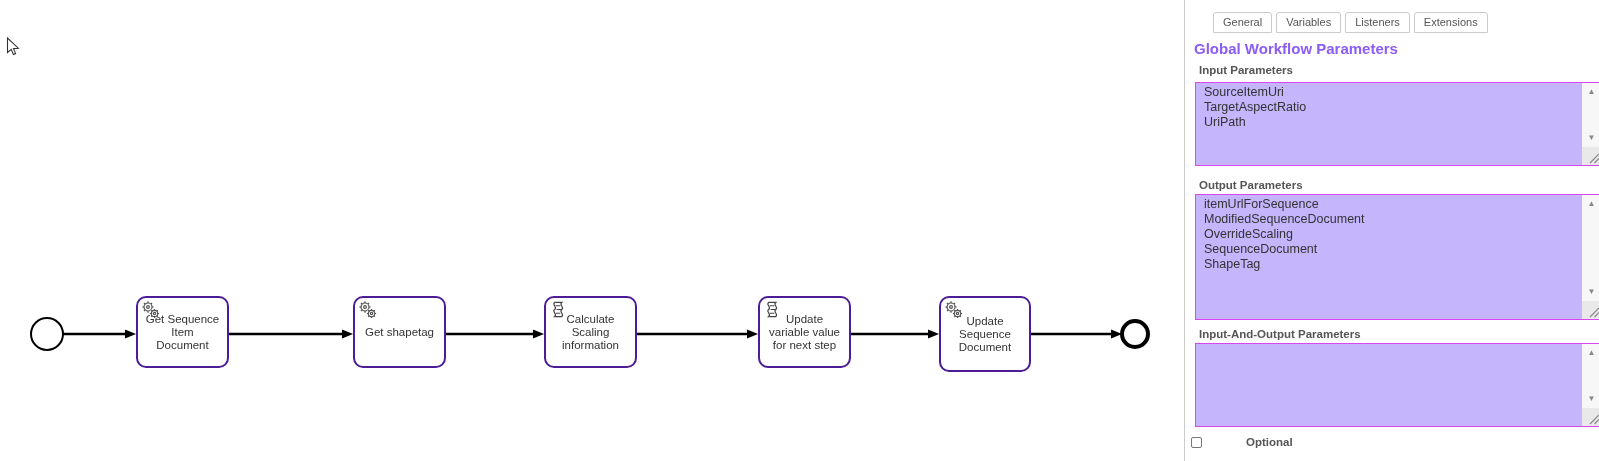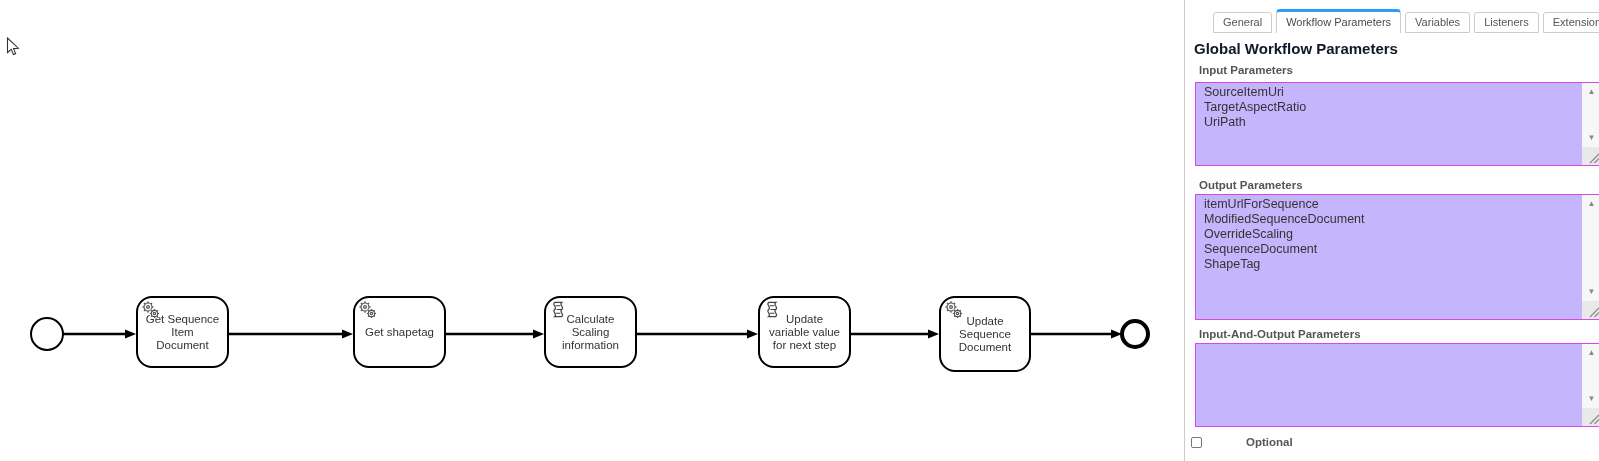--- a/index.html
+++ b/index.html
@@ -2,38 +2,38 @@
 <html><head>
 <meta charset="utf-8">
 <style>
   * { margin:0; padding:0; box-sizing:border-box; }
   html,body { width:1599px; height:461px; background:#fff; overflow:hidden;
               font-family:"Liberation Sans","DejaVu Sans",sans-serif; position:relative; }
 
   
   #canvas { position:absolute; left:0; top:0; width:1185px; height:461px; background:#fff; }
   #edge-layer { position:absolute; left:0; top:0; }
-  .task { position:absolute; background:#fff; border:2px solid #000000; border-radius:16px;
+  .task { position:absolute; background:#fff; border:2px solid #4c1d95; border-radius:10px;
           display:flex; align-items:center; justify-content:center; }
   .task-label { font-size:11.5px; line-height:13px; color:#333; text-align:center;
                 padding:0 6px; word-wrap:break-word; }
   .task-icon { position:absolute; left:3px; top:2px; width:20px; height:20px; }
   #cursor { position:absolute; left:6px; top:37px; }
   #top-tick { position:absolute; left:1405px; top:0; width:2px; height:5px; background:#9aa0a6; }
 
   
   #panel { position:absolute; left:1184px; top:0; width:443px; height:461px;
            border-left:1px solid #ccc; background:#fff; }
   #tabbar { position:absolute; left:28px; top:9px; height:24px; display:flex; align-items:flex-end; }
   .tab { height:21px; line-height:19px; font-size:11px; color:#555; background:#fff;
          border:1px solid #ccc; border-radius:3px 3px 0 0; padding:0 9px; margin-right:4px;
          white-space:nowrap; cursor:default; }
   .tab.active { height:24px; line-height:20px; border-top:3px solid #2f9bf4;
                 border-bottom:none; border-radius:4px 4px 0 0; color:#4a4a4a; }
-  #panel-heading { position:absolute; left:9px; top:40px; font-size:15px; font-weight:bold; color:#0f172a; }
+  #panel-heading { position:absolute; left:9px; top:40px; font-size:15px; font-weight:bold; color:#8b5cf6; }
   .plabel { position:absolute; left:8px; font-size:11.5px; font-weight:bold; color:#555;padding-left:6px; }
   .pbox { position:absolute; left:10px; width:407px; background:#c4b5fd; border:1px solid #d946ef; }
   .pbox-lines { position:absolute; left:0; top:0; right:20px; bottom:0; overflow:hidden;
                 padding:2px 0 0 8px; }
   .param-line { font-size:12.5px; line-height:15px; color:#333; white-space:nowrap; }
   .sbar { position:absolute; top:0; right:0; bottom:0; width:19px; background:#f7f7f7; }
   .sb-arrow { position:absolute; left:0; width:19px; height:16px; text-align:center;
               font-size:8px; color:#888; line-height:16px; }
   .sb-up { top:1px; } .sb-down { bottom:19px; }
   .sb-corner { position:absolute; left:0; right:0; bottom:0; height:18px; background:#e9e9e9; }
@@ -132,21 +132,20 @@
       <path d="M1.5,1 L1.5,15.5 L5.2,12.4 L7.4,17.6 L9.6,16.6 L7.5,11.6 L12.3,11.2 Z" fill="#fff" stroke="#333" stroke-width="1.1"></path>
     </svg>
   </div>
 </div>
 
 <div id="top-tick"></div>
 
 <div id="panel">
   <div id="tabbar">
     <div class="tab">General</div>
-    <div class="tab active">Workflow Parameters</div>
     <div class="tab">Variables</div>
     <div class="tab">Listeners</div>
     <div class="tab">Extensions</div>
   </div>
 
   <div id="panel-heading">Global Workflow Parameters</div>
 
   <div class="plabel" id="label-in">Input Parameters</div>
   <div class="pbox" id="box-in">
     <div class="pbox-lines">

